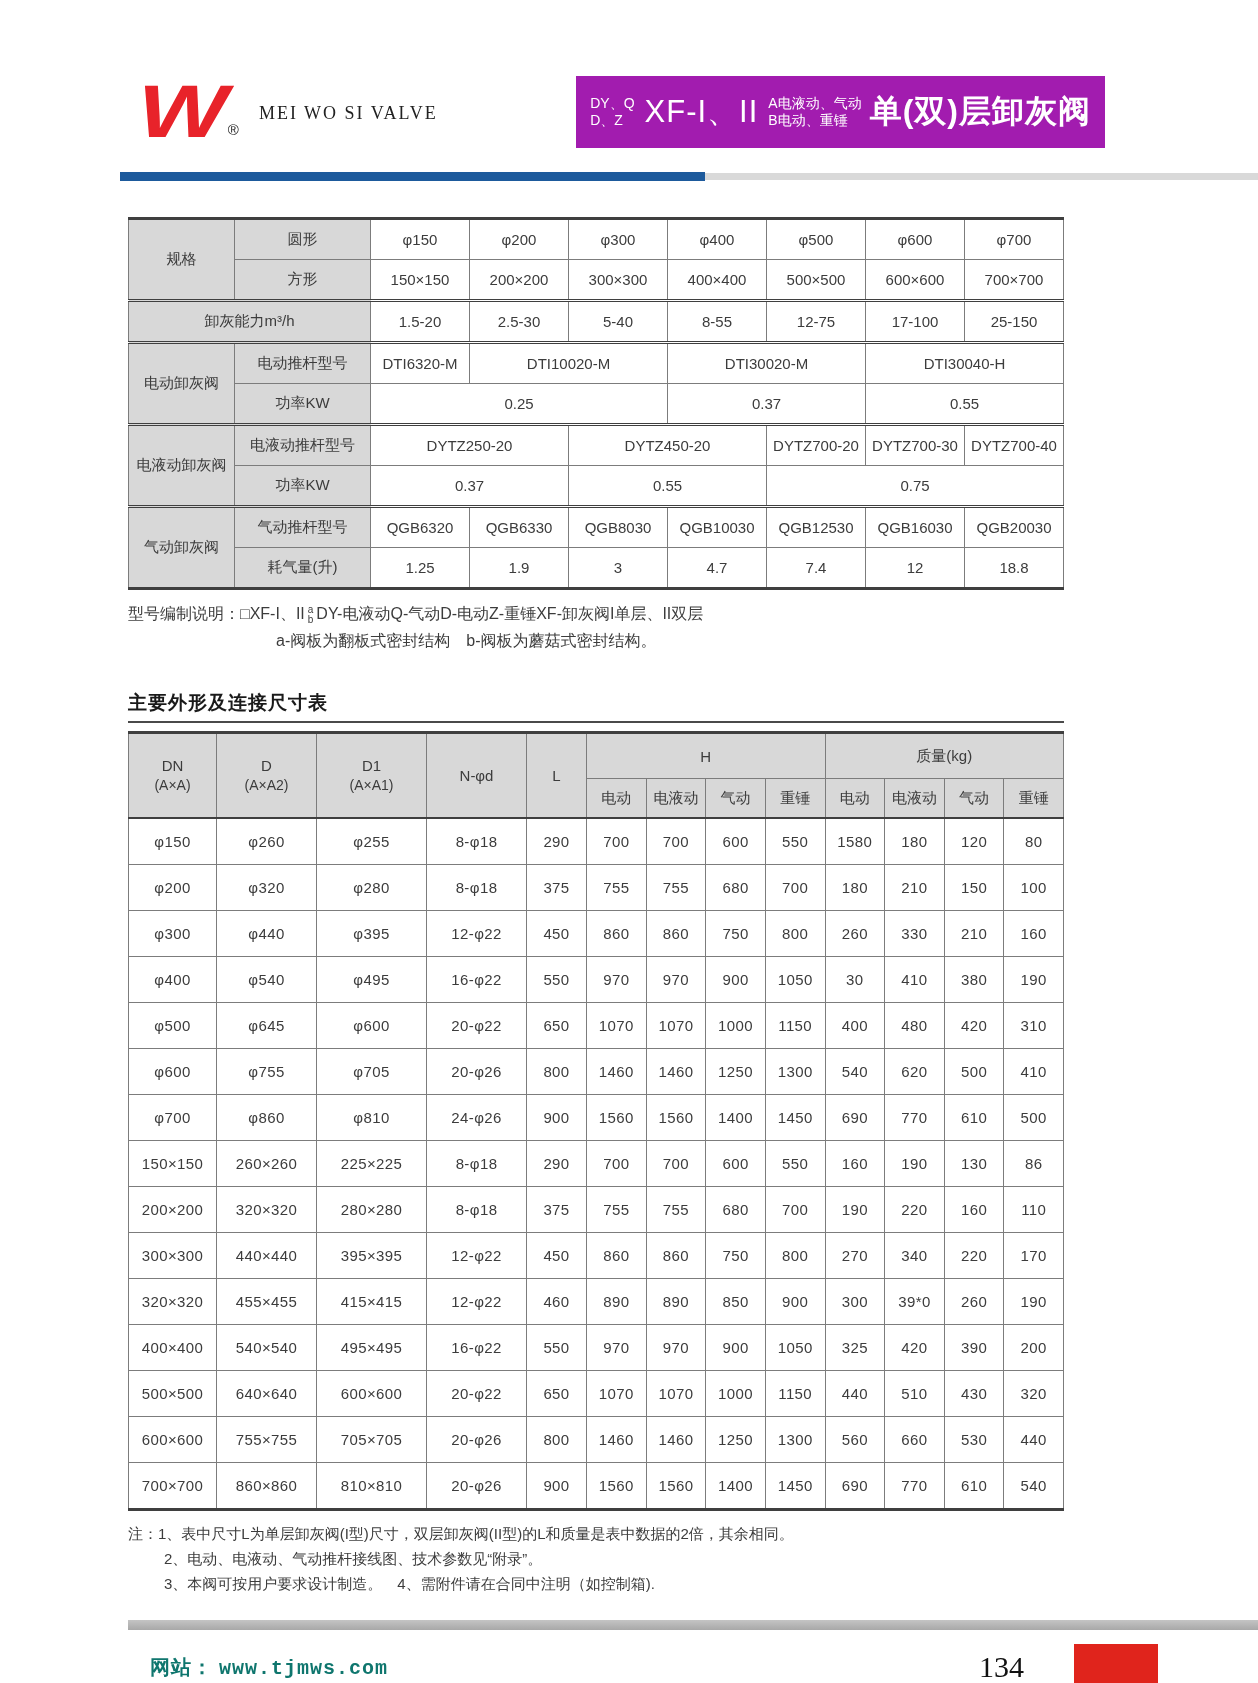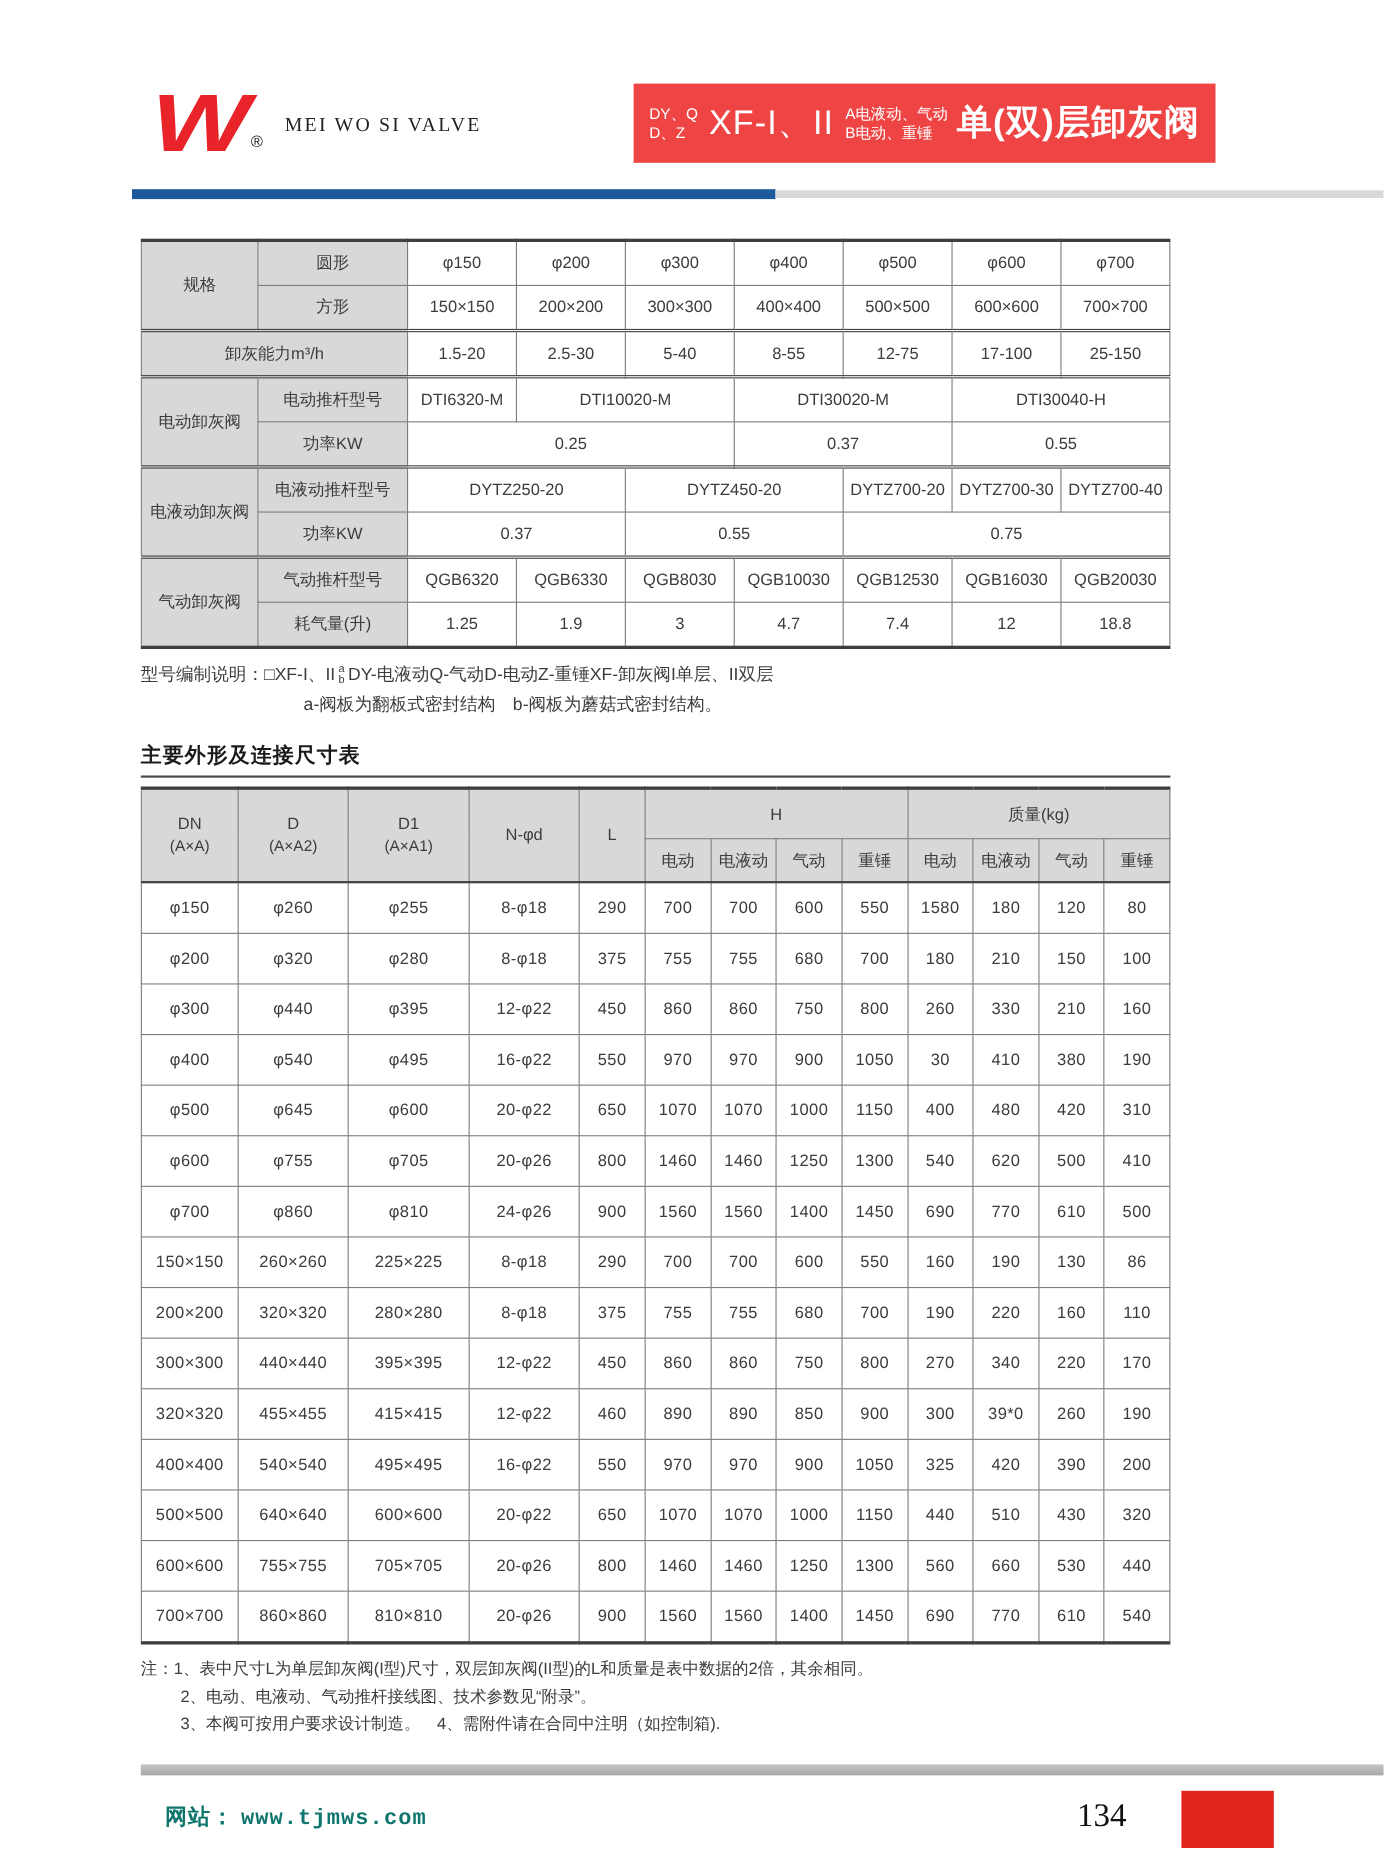--- a/index.html
+++ b/index.html
@@ -14,21 +14,21 @@
   .brand{display:flex;align-items:center;gap:10px;}
   .logo-w{font-family:"Liberation Sans",sans-serif;font-style:italic;font-weight:900;
           font-size:74px;line-height:72px;color:#e8232a;display:inline-block;
           transform:scaleX(1.28);transform-origin:left center;letter-spacing:-4px;}
   .reg{font-size:15px;color:#222;align-self:flex-end;margin:0 4px 10px 14px;}
   .brand-text{text-align:center;margin-left:6px;}
   .brand-cn{font-family:"Liberation Serif",serif;font-weight:bold;font-style:italic;
             font-size:46px;letter-spacing:8px;color:#111;line-height:1.1;}
   .brand-en{font-family:"Liberation Serif",serif;font-size:18px;letter-spacing:2px;
             color:#222;margin-top:2px;}
-  .title-box{background:#ef4444;color:#fff;height:72px;display:flex;align-items:center;
+  .title-box{background:#a21caf;color:#fff;height:72px;display:flex;align-items:center;
              padding:0 14px;gap:8px;white-space:nowrap;margin-left:28px;}
   .stack{display:flex;flex-direction:column;line-height:1.25;font-size:14px;}
   .model{font-size:31px;letter-spacing:1px;margin:0 2px;}
   .product{font-size:32px;font-weight:bold;letter-spacing:1px;}
   
   .rule{display:flex;margin:4px 0 0 120px;height:9px;}
   .rule-blue{width:585px;background:#1d5a9c;}
   .rule-gray{flex:1;background:#d9d9d9;height:7px;margin-top:1px;}
   
   .content{margin-left:128px;width:936px;}
@@ -46,21 +46,21 @@
   .dim tbody td{height:45px;letter-spacing:0.4px;}
   .cell-sub{font-size:14px;line-height:1.2;margin-top:2px;}
   .cell-main{line-height:1.2;}
   
   .model-note{margin-top:10px;font-size:16px;line-height:27px;color:#3c3c3c;}
   .model-note .ind{padding-left:148px;}
   .stackab{display:inline-flex;flex-direction:column;font-size:10px;line-height:1;
            vertical-align:middle;margin:0 3px;font-style:normal;}
   .stackab i{font-style:normal;}
   
-  .sec-title{margin-top:20px;font-size:19px;font-weight:bold;color:#1a1a1a;letter-spacing:1px;}
+  .sec-title{margin-top:36px;font-size:19px;font-weight:bold;color:#1a1a1a;letter-spacing:1px;}
   .sec-underline{border:none;border-top:2px solid #4a4a4a;margin:5px 0 0 0;width:936px;}
   
   .notes{margin-top:10px;font-size:15px;line-height:25px;color:#3c3c3c;}
   .notes .lbl{display:inline;}
   .notes .ind{padding-left:36px;}
   
   .foot-bar{margin:24px 0 0 128px;height:10px;
             background:linear-gradient(#c4c4c4,#a8a8a8);width:1130px;}
   .footer{position:relative;height:58px;margin-top:16px;}
   .site{position:absolute;left:150px;top:8px;color:#0f766e;font-size:20px;font-weight:bold;

